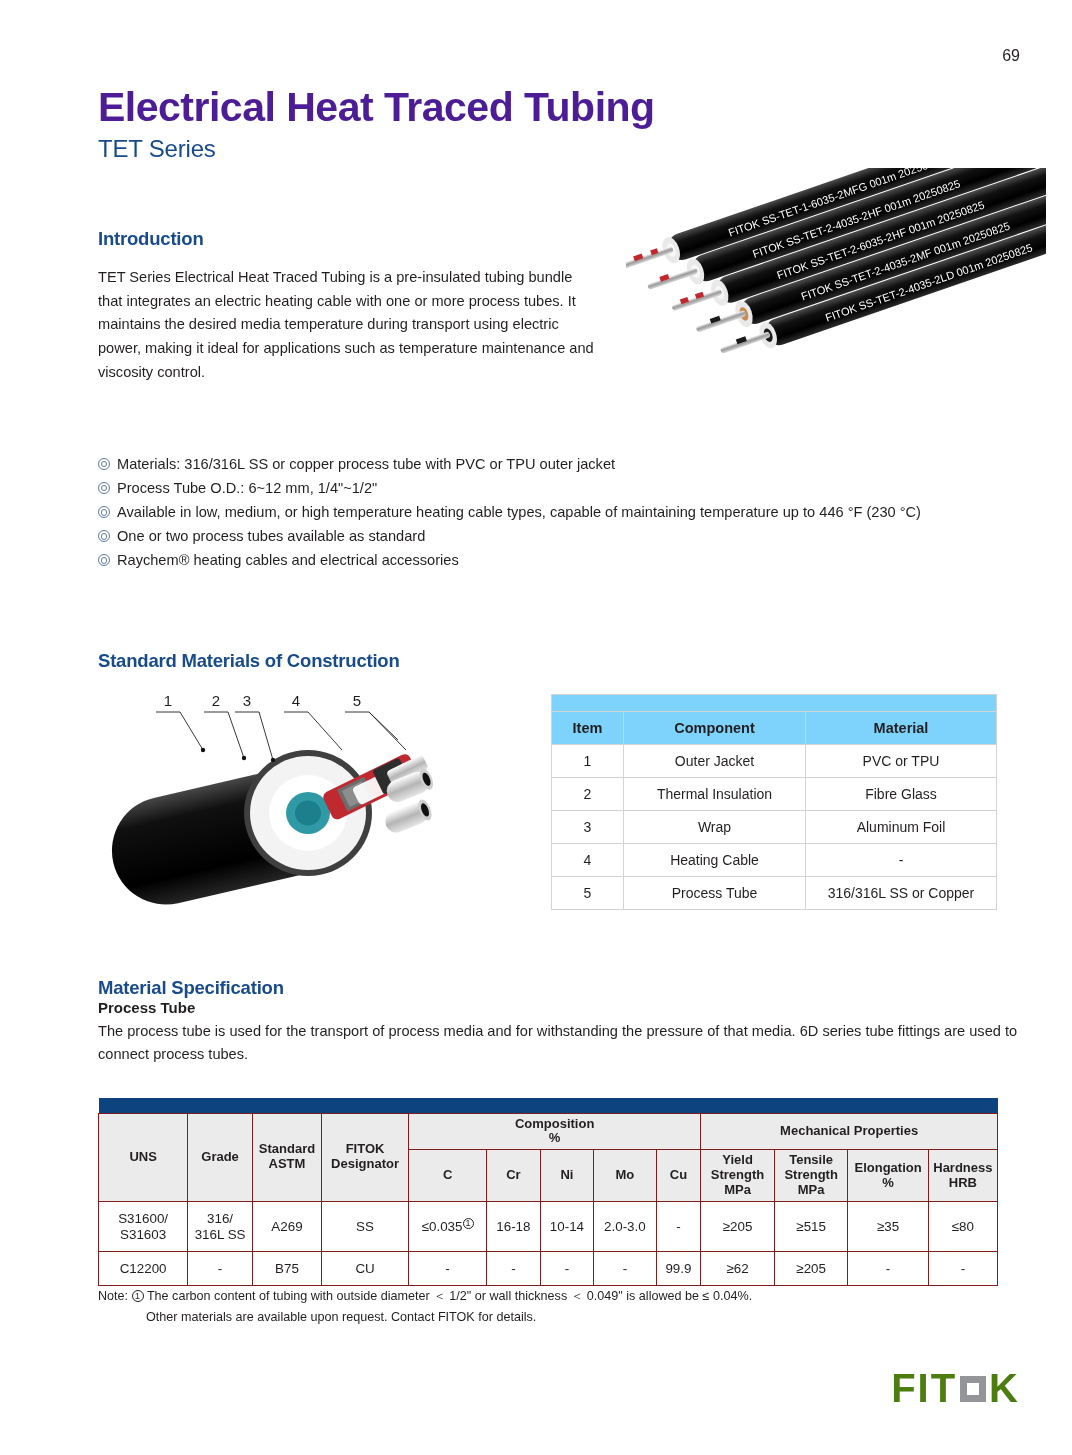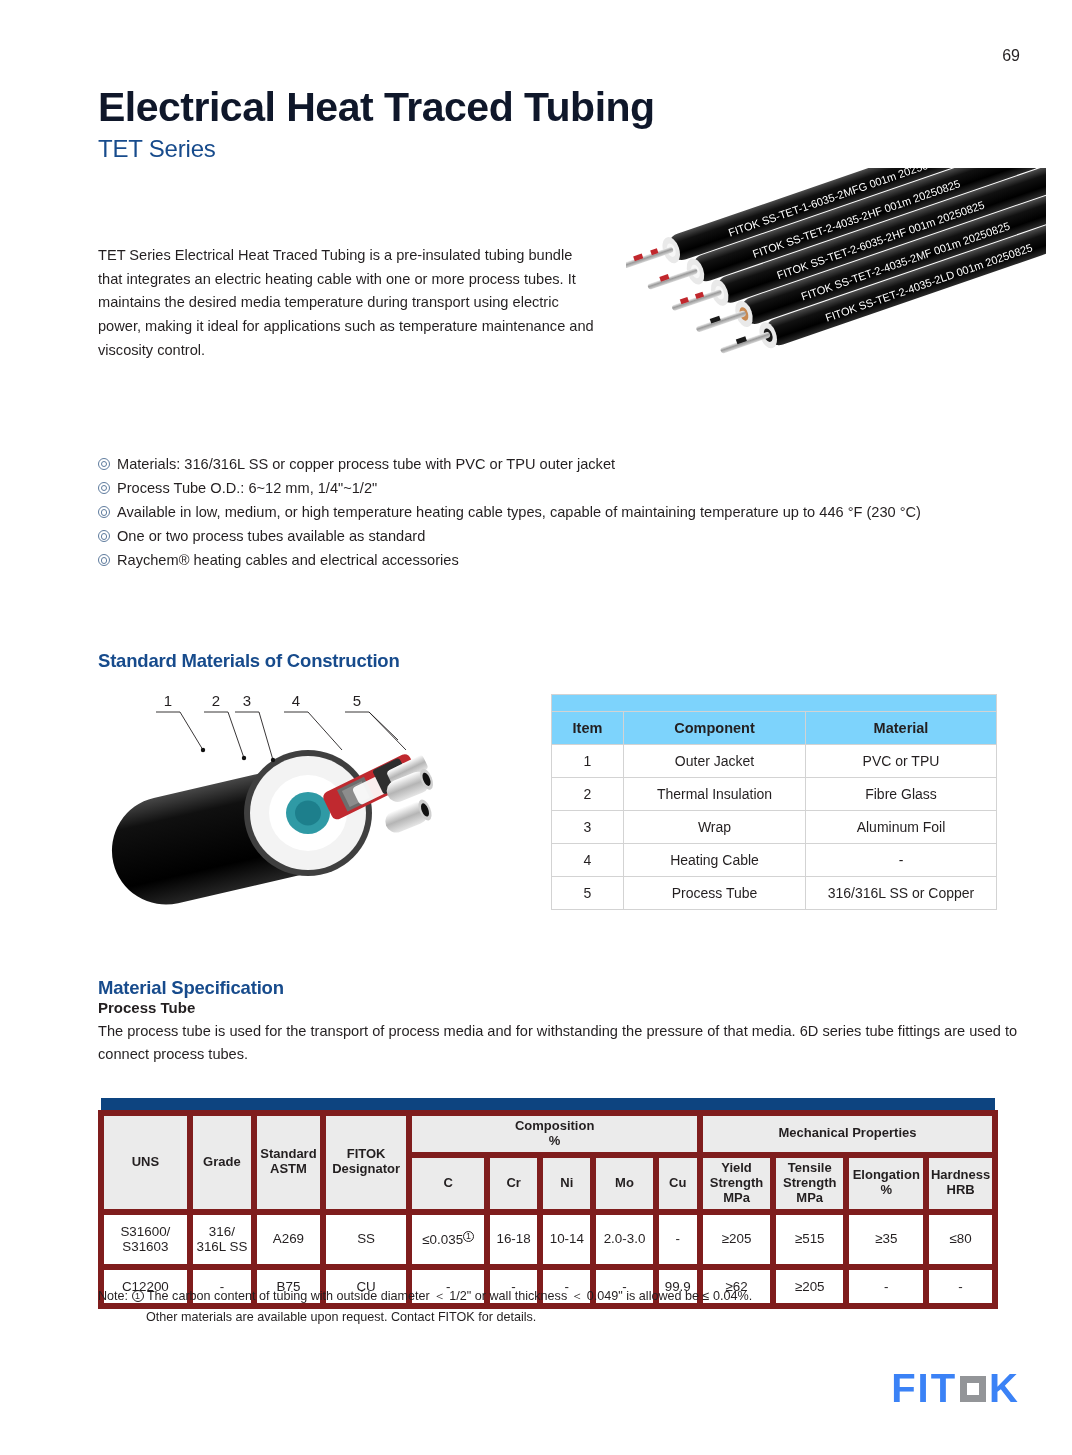--- a/index.html
+++ b/index.html
@@ -14,21 +14,21 @@
   }
 
   .page-number {
     position: absolute; top: 47px; right: 52px;
     font-size: 16px; color: #231f20;
   }
 
   .content { position: absolute; left: 98px; top: 0; width: 920px; }
 
   h1.title {
-    font-size: 41px; font-weight: bold; color: #0f172a;
+    font-size: 41px; font-weight: bold; color: #4c1d95;
     margin: 0; padding-top: 86px; line-height: 1.05;
     letter-spacing: -0.5px;
   }
   h2.subtitle {
     font-size: 24px; font-weight: normal; color: #174b8c;
     margin: 6px 0 0 0; letter-spacing: -0.2px;
   }
   h3.section {
     font-size: 18.5px; font-weight: bold; color: #174b8c;
     margin: 0; letter-spacing: -0.2px;
@@ -79,21 +79,21 @@
   .mat-col-item { width: 72px; }
   .mat-col-comp { width: 182px; }
 
   .matspec-block { position: absolute; left: 98px; top: 977px; width: 920px; }
   .proc-head { margin-top: 26px; }
   .proc-text { font-size: 14.6px; line-height: 1.58; margin-top: 4px; }
 
   .spec-table-wrap { position: absolute; left: 98px; top: 1098px; width: 900px; }
   .spec-table { border-collapse: collapse; width: 100%; table-layout: fixed; }
   .spec-table th, .spec-table td {
-    border: 6px solid #7f1d1d; text-align: center; color: #231f20;
+    border: 1px solid #7f1d1d; text-align: center; color: #231f20;
     font-size: 13px; padding: 3px 1px; line-height: 1.15;
   }
   .spec-table thead th { background: #ebebeb; font-weight: bold; }
   .spec-table tbody td { background: #ffffff; padding: 9px 1px; font-size: 13.4px; }
   .spec-blue-bar td { background: #0d4480; border: none; height: 15px; padding: 0; }
   .sup-circ {
     display: inline-block; font-size: 9px; vertical-align: super;
     border: 1px solid #231f20; border-radius: 50%;
     width: 11px; height: 11px; line-height: 9.5px; text-align: center;
   }
@@ -103,21 +103,21 @@
   .note-indent { padding-left: 48px; }
   .note-circ {
     display: inline-block; font-size: 9px;
     border: 1px solid #231f20; border-radius: 50%;
     width: 12px; height: 12px; line-height: 10.5px; text-align: center;
     transform: translateY(-1px);
   }
 
   .footer-logo {
     position: absolute; right: 52px; bottom: 44px;
-    font-size: 40px; font-weight: bold; color: #3b82f6;
+    font-size: 40px; font-weight: bold; color: #4d7c0f;
     letter-spacing: 2px; display: flex; align-items: center;
   }
   .logo-sq {
     display: inline-block; width: 26px; height: 26px;
     border: 7px solid #939598; margin: 0 3px;
   }
 </style>
 </head>
 <body>
 
@@ -189,20 +189,21 @@
         <ellipse cx="60" cy="63.5" rx="4" ry="7" fill="#1a1a1a"></ellipse>
         <rect x="10" y="60" width="52" height="6" rx="3" fill="url(#steelG)"></rect>
         <rect x="28" y="57" width="10" height="5" fill="#1a1a1a"></rect>
         <text x="120" y="70" fill="#ffffff" font-size="11" font-family="Liberation Sans, sans-serif">FITOK  SS-TET-2-4035-2LD  001m  20250825</text>
       </g>
     </g>
   </svg>
 </div>
 
 <div class="intro-block">
+  <h3 class="section">Introduction</h3>
   <p class="intro-text">TET Series Electrical Heat Traced Tubing is a pre-insulated tubing bundle that integrates an electric heating cable with one or more process tubes. It maintains the desired media temperature during transport using electric power, making it ideal for applications such as temperature maintenance and viscosity control.</p>
 </div>
 
 <div class="features-block">
   <div class="features-list">
     <div class="feature-row">
       <span class="bullet-ring"></span>
       <span class="feature-text">Materials: 316/316L SS or copper process tube with PVC or TPU outer jacket</span>
     </div>
     <div class="feature-row">

